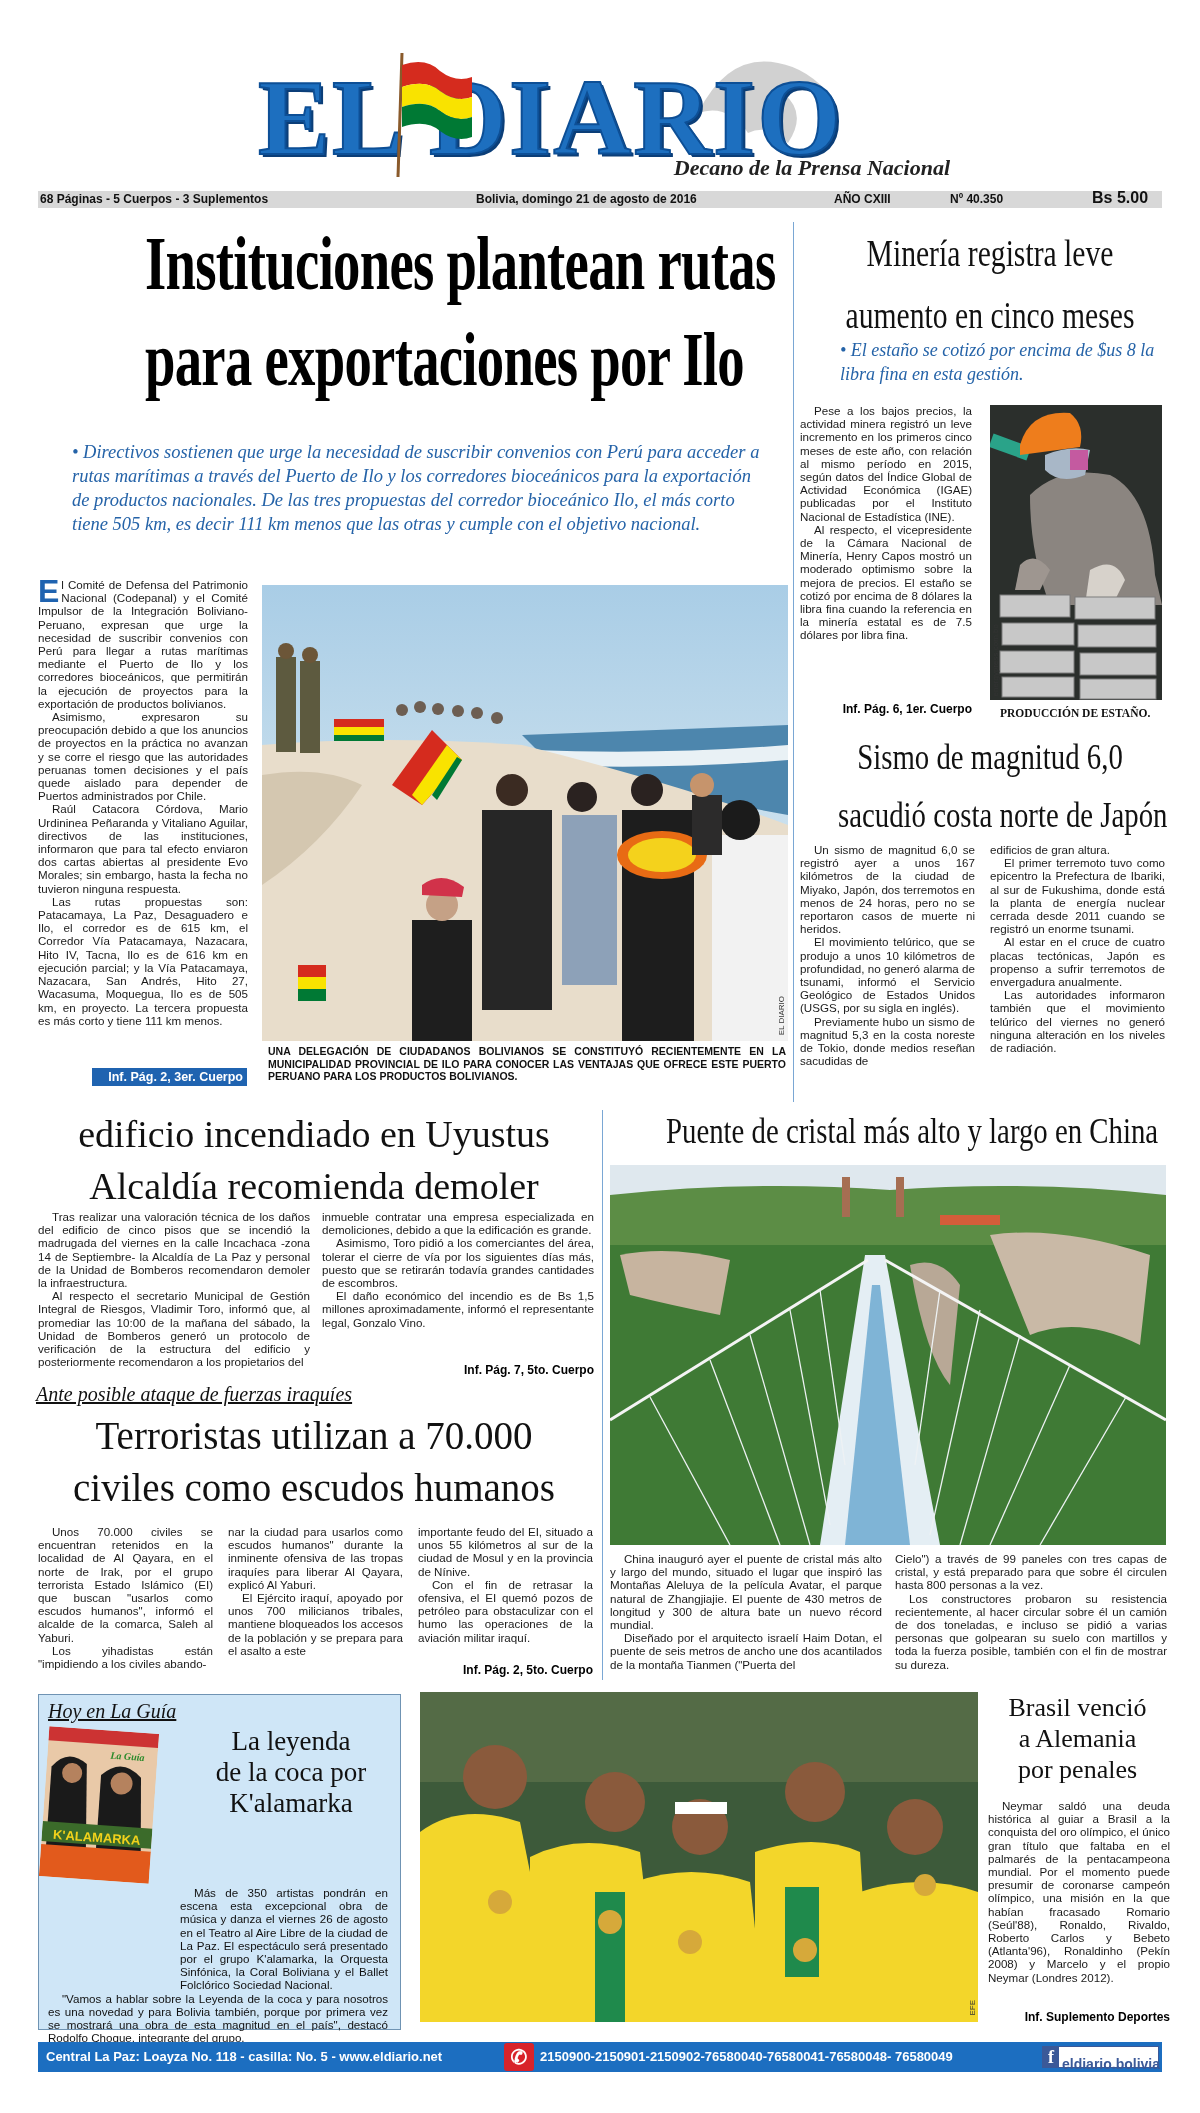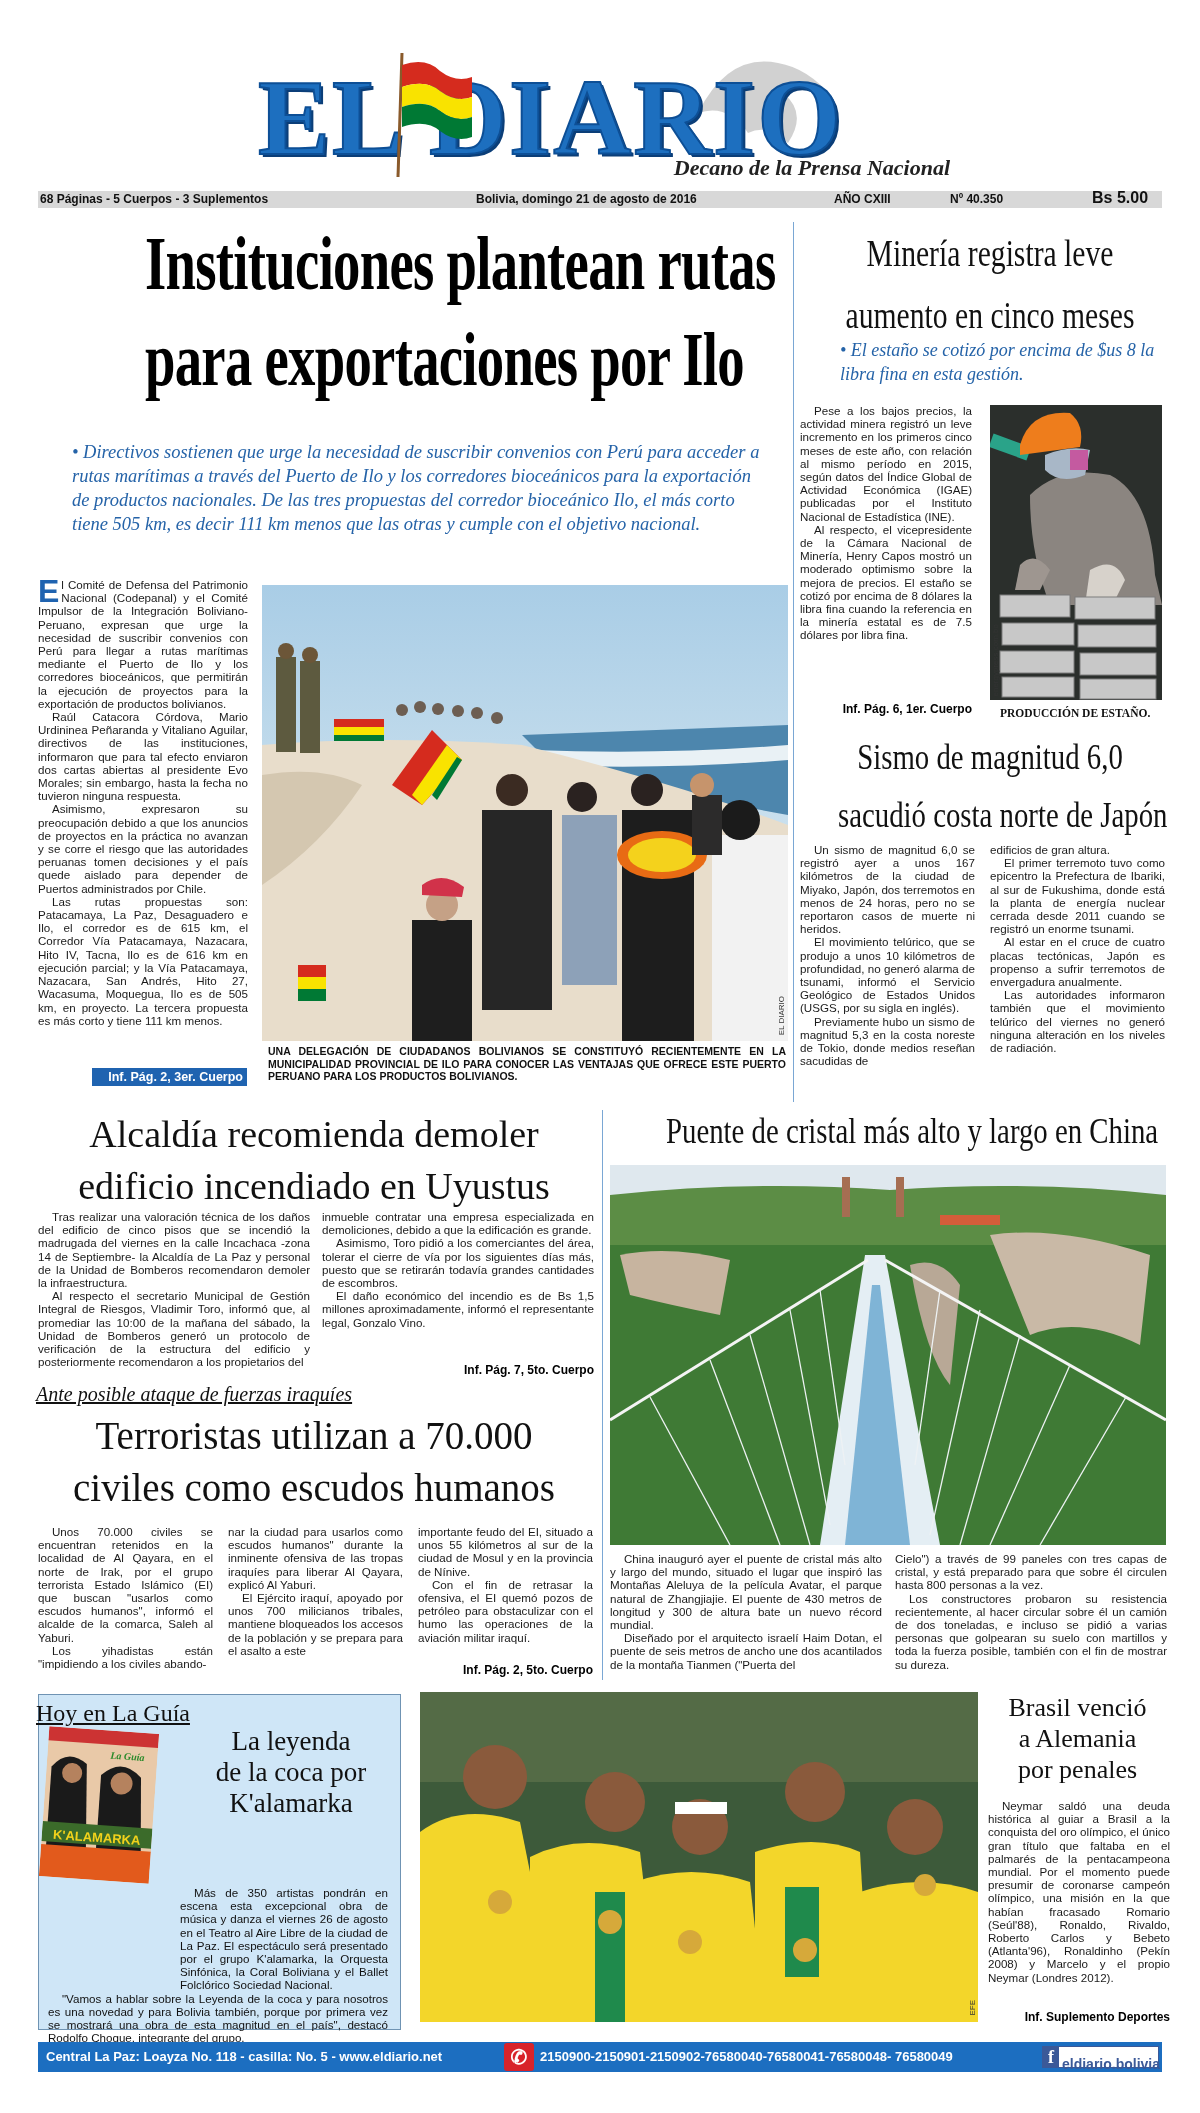--- a/index.html
+++ b/index.html
@@ -61,21 +61,21 @@
 
   
   #cn-title { left: 610px; top: 1105px; width: 560px; text-align: center; font-family: "Liberation Serif", serif; font-size: 36px; line-height: 52px; }
   #cn-title div { transform: scaleX(0.8); transform-origin: center; white-space: nowrap; }
   #cn-photo { left: 610px; top: 1165px; width: 556px; height: 380px; overflow: hidden; }
   #cn-col1 { left: 610px; top: 1552px; width: 272px; }
   #cn-col2 { left: 895px; top: 1552px; width: 272px; }
 
   
   #guia-box { left: 38px; top: 1694px; width: 363px; height: 336px; background: #cfe6f7; border: 1.5px solid #6f93b3; }
-  #guia-kicker { left: 36px; top: 1700px; font-family: "Liberation Serif", serif; font-size: 24px; text-decoration: underline; }
+  #guia-kicker { left: 48px; top: 1700px; font-family: "Liberation Serif", serif; font-style: italic; font-size: 20px; text-decoration: underline; }
   #guia-cover { left: 44px; top: 1730px; width: 110px; height: 150px; transform: rotate(4deg); overflow: hidden; }
   #guia-title { left: 196px; top: 1726px; width: 190px; text-align: center; font-family: "Liberation Serif", serif; font-size: 27px; line-height: 31px; }
   #guia-body { left: 48px; top: 1838px; width: 340px; font-size: 11.6px; line-height: 13.2px; margin-top: 48px; }
   #guia-body .rightblock { margin-left: 132px; text-align: justify; text-indent: 14px; }
   #guia-body .full { text-align: justify; }
   #guia-body .full p { text-indent: 14px; }
 
   
   #br-photo { left: 420px; top: 1692px; width: 558px; height: 330px; overflow: hidden; }
   #br-title { left: 985px; top: 1692px; width: 185px; text-align: center; font-family: "Liberation Serif", serif; font-size: 26px; line-height: 31px; }
@@ -120,22 +120,22 @@
 <div class="vrule" style="left:602px;top:1110px;height:570px"></div>
 
 <div id="lead-title" class="abs">
   <div>Instituciones plantean rutas</div>
   <div>para exportaciones por Ilo</div>
 </div>
 <div id="lead-sub" class="abs">• Directivos sostienen que urge la necesidad de suscribir convenios con Perú para acceder a rutas marítimas a través del Puerto de Ilo y los corredores bioceánicos para la exportación de productos nacionales. De las tres propuestas del corredor bioceánico Ilo, el más corto tiene 505 km, es decir 111 km menos que las otras y cumple con el objetivo nacional.</div>
 
 <div id="lead-body" class="abs body-text">
   <p class="noindent"><span class="dropcap">E</span><span>l Comité de Defensa del Patrimonio Nacional (Codepanal) y el Comité Impulsor de la Integración Boliviano-Peruano, expresan que urge la necesidad de suscribir convenios con Perú para llegar a rutas marítimas mediante el Puerto de Ilo y los corredores bioceánicos, que permitirán la ejecución de proyectos para la exportación de productos bolivianos.</span></p>
+  <p>Asimismo, expresaron su preocupación debido a que los anuncios de proyectos en la práctica no avanzan y se corre el riesgo que las autoridades peruanas tomen decisiones y el país quede aislado para depender de Puertos administrados por Chile.</p>
   <p>Raúl Catacora Córdova, Mario Urdininea Peñaranda y Vitaliano Aguilar, directivos de las instituciones, informaron que para tal efecto enviaron dos cartas abiertas al presidente Evo Morales; sin embargo, hasta la fecha no tuvieron ninguna respuesta.</p>
-  <p>Asimismo, expresaron su preocupación debido a que los anuncios de proyectos en la práctica no avanzan y se corre el riesgo que las autoridades peruanas tomen decisiones y el país quede aislado para depender de Puertos administrados por Chile.</p>
   <p>Las rutas propuestas son: Patacamaya, La Paz, Desaguadero e Ilo, el corredor es de 615 km, el Corredor Vía Patacamaya, Nazacara, Hito IV, Tacna, Ilo es de 616 km en ejecución parcial; y la Vía Patacamaya, Nazacara, San Andrés, Hito 27, Wacasuma, Moquegua, Ilo es de 505 km, en proyecto. La tercera propuesta es más corto y tiene 111 km menos.</p>
 </div>
 <div id="lead-ref" class="abs">Inf. Pág. 2, 3er. Cuerpo</div>
 
 <div id="lead-photo" class="abs">
   <svg width="526" height="456" viewBox="0 0 526 456">
     <defs>
       <linearGradient id="sky" x1="0" y1="0" x2="0" y2="1">
           <stop offset="0" stop-color="#a9cde6"></stop>
           <stop offset="1" stop-color="#e6f0f4"></stop>
@@ -232,22 +232,22 @@
   <p>Previamente hubo un sismo de magnitud 5,3 en la costa noreste de Tokio, donde medios reseñan sacudidas de</p>
 </div>
 <div id="jp-col2" class="abs body-text">
   <p class="noindent">edificios de gran altura.</p>
   <p>El primer terremoto tuvo como epicentro la Prefectura de Ibariki, al sur de Fukushima, donde está la planta de energía nuclear cerrada desde 2011 cuando se registró un enorme tsunami.</p>
   <p>Al estar en el cruce de cuatro placas tectónicas, Japón es propenso a sufrir terremotos de envergadura anualmente.</p>
   <p>Las autoridades informaron también que el movimiento telúrico del viernes no generó ninguna alteración en los niveles de radiación.</p>
 </div>
 
 <div id="alc-title" class="abs">
+  <div>edificio incendiado en Uyustus</div>
   <div>Alcaldía recomienda demoler</div>
-  <div>edificio incendiado en Uyustus</div>
 </div>
 <div id="alc-col1" class="abs body-text">
   <p>Tras realizar una valoración técnica de los daños del edificio de cinco pisos que se incendió la madrugada del viernes en la calle Incachaca -zona 14 de Septiembre- la Alcaldía de La Paz y personal de la Unidad de Bomberos recomendaron demoler la infraestructura.</p>
   <p>Al respecto el secretario Municipal de Gestión Integral de Riesgos, Vladimir Toro, informó que, al promediar las 10:00 de la mañana del sábado, la Unidad de Bomberos generó un protocolo de verificación de la estructura del edificio y posteriormente recomendaron a los propietarios del</p>
 </div>
 <div id="alc-col2" class="abs body-text">
   <p class="noindent">inmueble contratar una empresa especializada en demoliciones, debido a que la edificación es grande.</p>
   <p>Asimismo, Toro pidió a los comerciantes del área, tolerar el cierre de vía por los siguientes días más, puesto que se retirarán todavía grandes cantidades de escombros.</p>
   <p>El daño económico del incendio es de Bs 1,5 millones aproximadamente, informó el representante legal, Gonzalo Vino.</p>
 </div>

